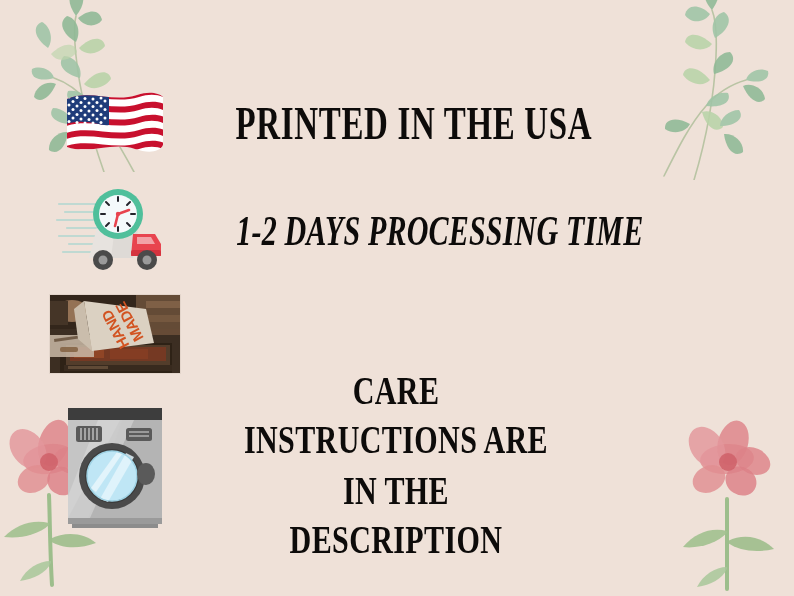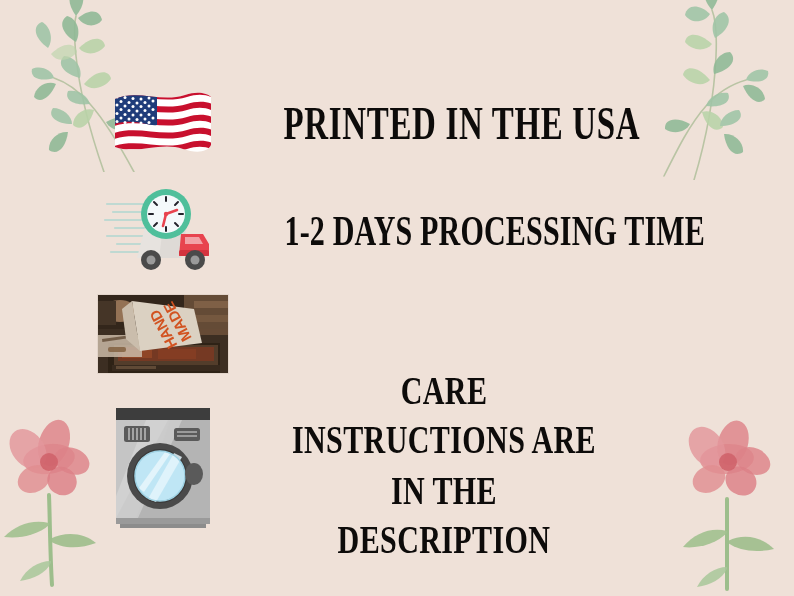--- a/index.html
+++ b/index.html
@@ -35,39 +35,38 @@
   #decor-tr { right: -4px; top: -10px; width: 200px; height: 190px; transform: scaleX(-1); }
   #decor-bl { left: -8px;  bottom: 8px; width: 130px; height: 185px; }
   #decor-br { right: 4px;  bottom: 4px; width: 125px; height: 185px; }
 
   
   .row {
     position: absolute;
     display: flex;
     left: 0;
     width: 632px;
-    margin-left: 48px;
   }
   .icon-cell {
     width: 230px;
     display: flex;
     align-items: center;
     justify-content: center;
     flex: 0 0 230px;
   }
   .text-cell {
     flex: 1 1 auto;
     padding-right: 70px;
     display: flex;
     align-items: center;
     justify-content: center;
   }
 
   #row-usa   { top: 72px;  height: 104px; }
-  #row-days  { top: 182px; height: 100px; }
+  #row-days  { top: 182px; height: 100px; font-style: italic; }
   #row-print { top: 286px; height: 96px;  }
   #row-care  { top: 392px; height: 148px; }
 
   
   .headline {
     font-family: "Liberation Serif", "DejaVu Serif", serif;
     color: #0d0b0a;
     font-weight: 700;
     text-transform: uppercase;
     letter-spacing: 0.012em;

